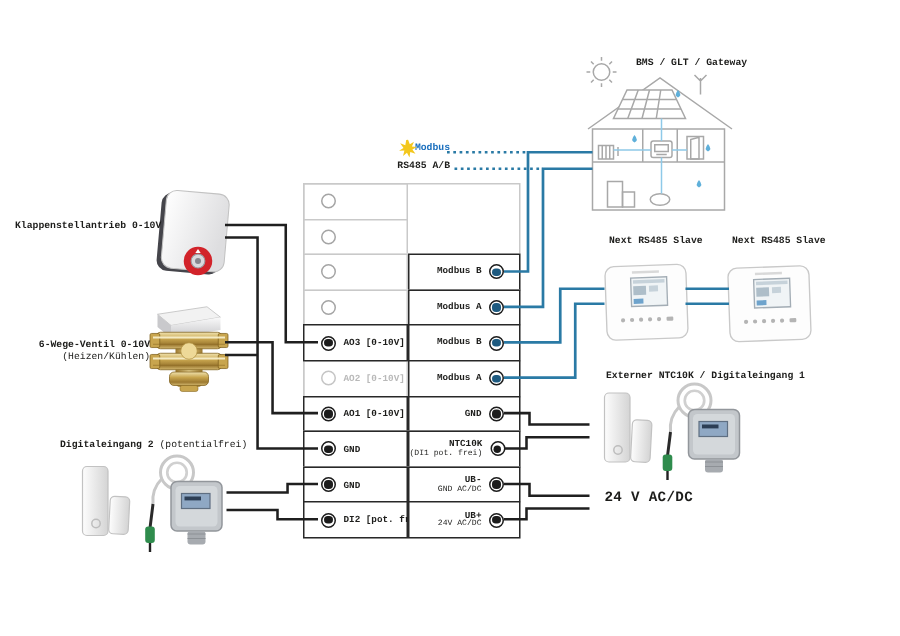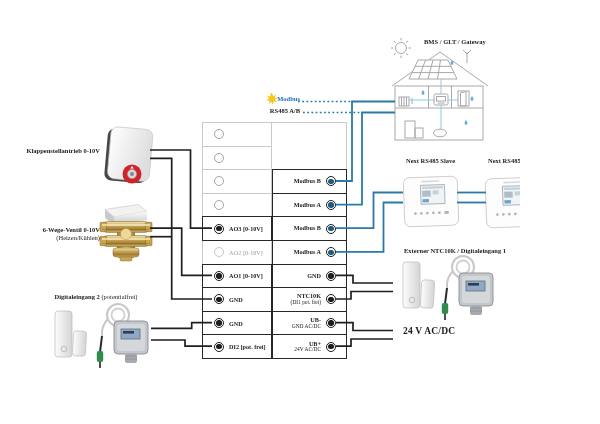--- a/index.html
+++ b/index.html
@@ -1,17 +1,17 @@
 <!DOCTYPE html>
 <html><head>
 <meta charset="utf-8">
 <style>
   html,body{margin:0;padding:0;}
   #canvas{position:relative;width:520px;height:424px;background:#fff;overflow:hidden;
-    font-family:Liberation Serif, serif;color:#1d1d1b;}
+    font-family:Liberation Mono, monospace;color:#1d1d1b;padding-left:44px;}
   .lbl{position:absolute;font-weight:bold;font-size:6.5px;line-height:1.2;white-space:nowrap;}
   .lbl .norm{font-weight:normal;}
   #wires{position:absolute;left:0;top:0;z-index:5;pointer-events:none;}
   #tblock{position:absolute;left:202px;top:122px;width:145px;height:236px;z-index:2;}
   .cell{position:absolute;box-sizing:border-box;background:#fff;display:flex;align-items:center;}
   .cell.gray{border:1px solid #c9c9c9;}
   .cell.active{border:1.5px solid #282828;z-index:2;}
   .cell.inactive{border:1px solid #c9c9c9;}
   .cell.none{border:none;}
   .circ{flex:0 0 auto;width:8px;height:8px;border-radius:50%;border:1.4px solid #a5a5a5;background:#fff;position:relative;}

